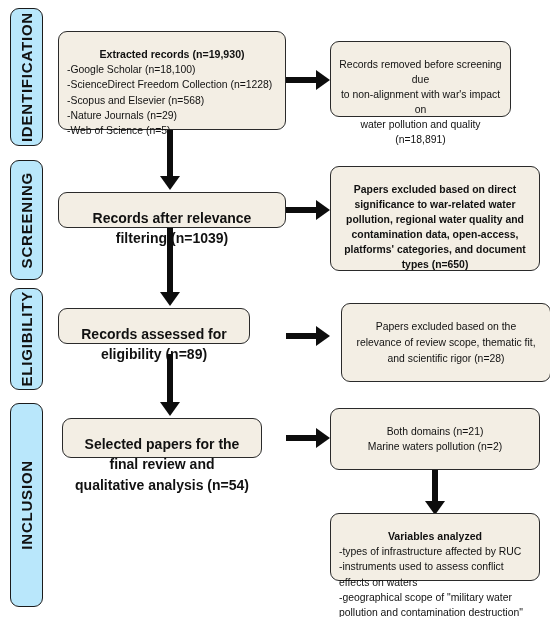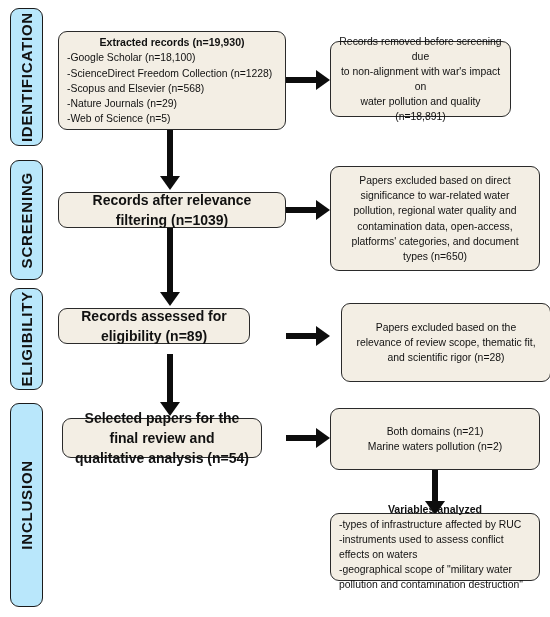--- a/index.html
+++ b/index.html
@@ -48,21 +48,21 @@
     background: #f3eee4;
     border: 1.5px solid #2a2a2a;
     border-radius: 9px;
     box-sizing: border-box;
     color: #111111;
     font-size: 10.4px;
     line-height: 1.45;
     padding: 15px 8px;
     display: flex;
     flex-direction: column;
-    justify-content: center;
+    justify-content: space-between;
   }
   .box .hdr {
     font-weight: bold;
     text-align: center;
     font-size: 10.6px;
   }
   .box .ctr { text-align: center; }
   .box .lft { text-align: left; }
   .box.centerbox {
     align-items: center;
@@ -162,21 +162,21 @@
 
   <div class="box centerbox" style="left:58px; top:192px; width:228px; height:36px;">
     <div>Records after relevance filtering  (n=1039)</div>
   </div>
 
   <div class="h-arrow" style="left:286px; top:200px; width:44px; height:20px;">
     <div class="shaft" style="width:32px;"></div>
     <div class="head"></div>
   </div>
 
-  <div class="box" style="left:330px; top:166px; width:210px; height:105px;">
+  <div class="box" style="left:330px; top:166px; width:210px; height:105px;font-weight:bold;">
     <div class="ctr">Papers excluded based on direct</div>
     <div class="ctr">significance to war-related water</div>
     <div class="ctr">pollution, regional water quality and</div>
     <div class="ctr">contamination data, open-access,</div>
     <div class="ctr">platforms' categories, and document</div>
     <div class="ctr">types (n=650)</div>
   </div>
 
   <div class="v-arrow" style="left:160px; top:228px; width:20px; height:78px;">
     <div class="shaft" style="height:64px;"></div>

